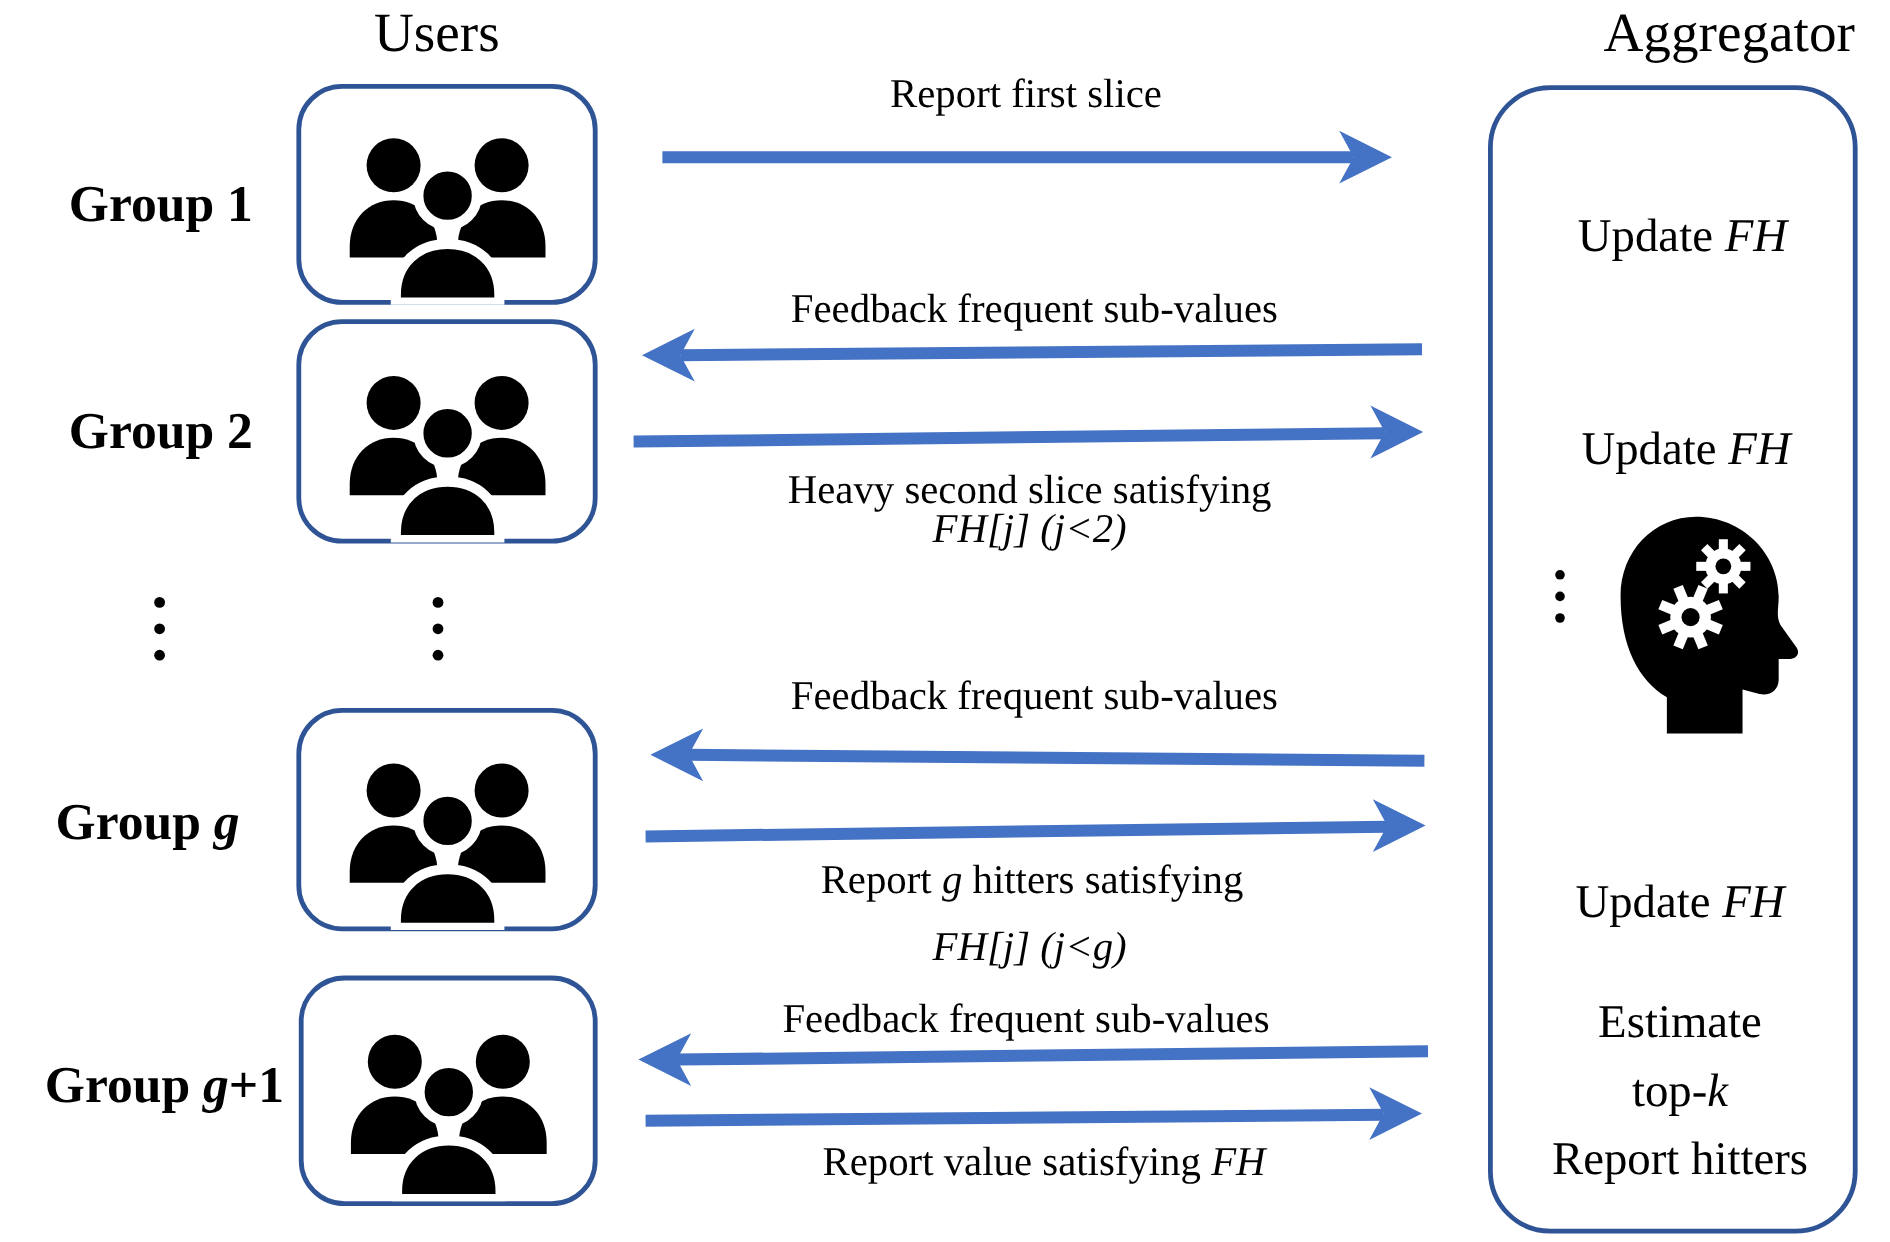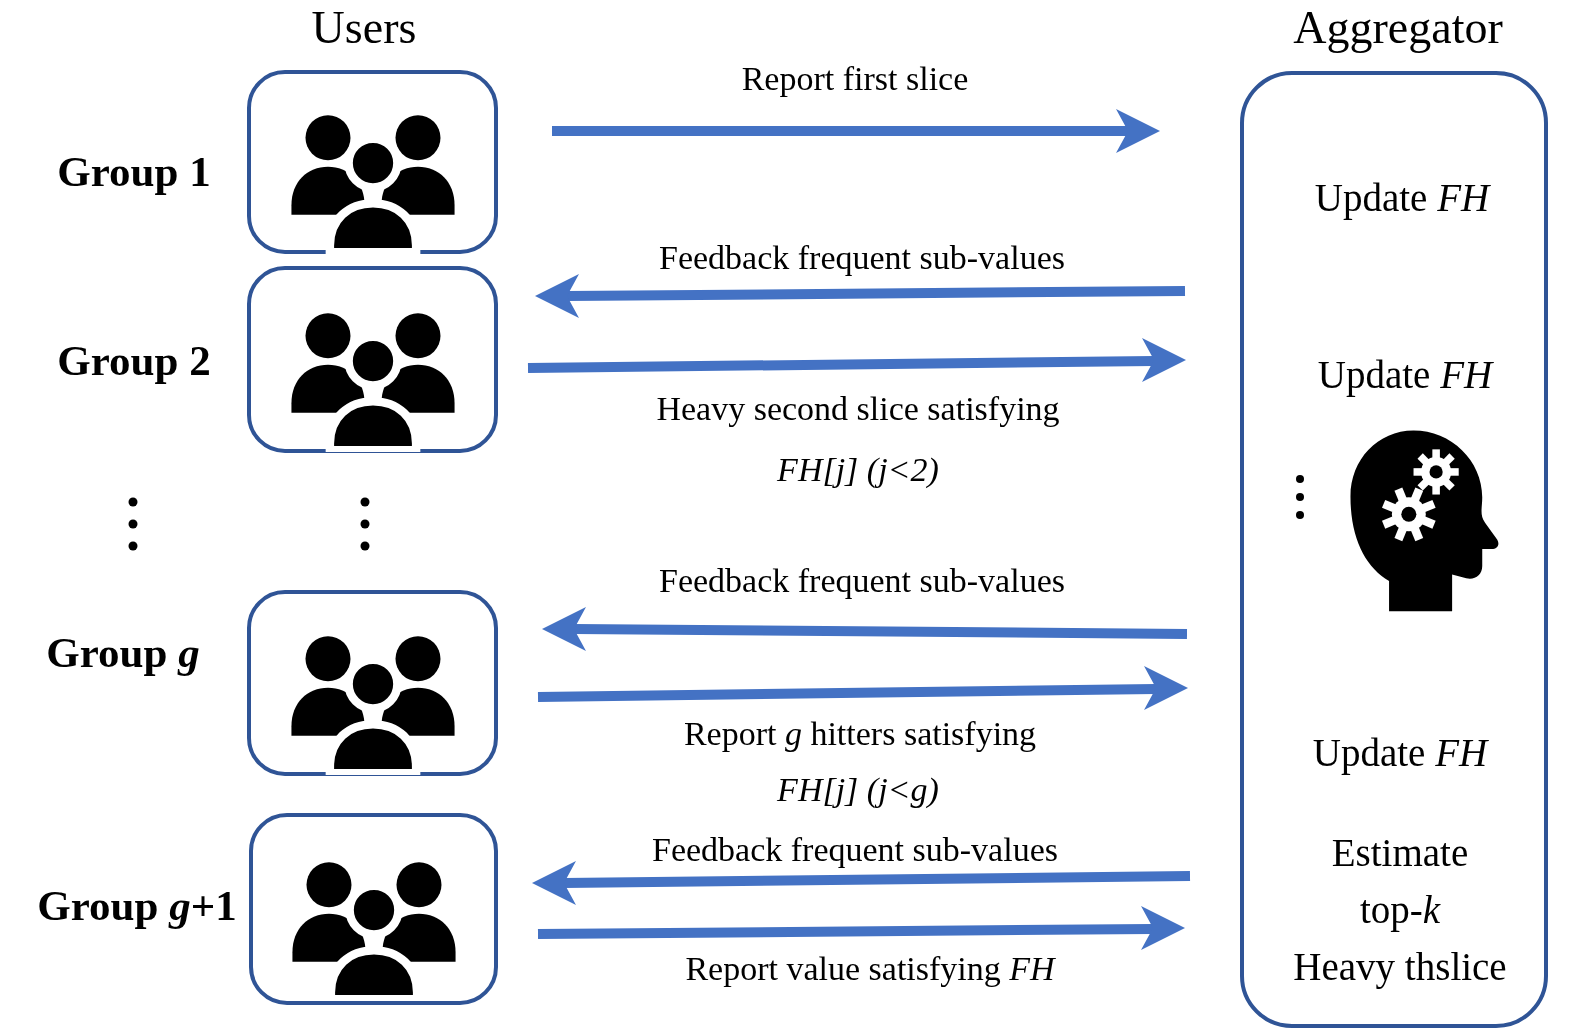--- a/index.html
+++ b/index.html
@@ -56,25 +56,25 @@
         <path d="M13,118 v-10 c0,-25 17,-41 39,-41 c22,0 39,16 39,41 v10 z" fill="var(--icon-black)"></path>
         <circle cx="148" cy="36" r="24" fill="var(--icon-black)"></circle>
         <path d="M109,118 v-10 c0,-25 17,-41 39,-41 c22,0 39,16 39,41 v10 z" fill="var(--icon-black)"></path>
         <circle cx="100" cy="63" r="26" fill="var(--icon-black)" stroke="var(--background)" stroke-width="9"></circle>
         <path d="M54,158 v-7 c0,-28 20,-45 46,-45 c26,0 46,17 46,45 v7 z" fill="var(--icon-black)" stroke="var(--background)" stroke-width="9"></path>
       </g>
     </defs>
   </svg>
 
   <div class="abs ctr title" style="left:364px;top:27px">Users</div>
-  <div class="abs ctr title" style="left:1398px;top:27px">Aggregator</div>
+  <div class="abs ctr title" style="left:1441px;top:27px">Aggregator</div>
 
   <div class="abs ctr grouplabel" style="left:134px;top:171px"><span>Group 1</span></div>
   <div class="abs ctr grouplabel" style="left:134px;top:360px"><span>Group 2</span></div>
-  <div class="abs ctr grouplabel" style="left:123px;top:652px"><span>Group </span><span class="it">g</span></div>
+  <div class="abs ctr grouplabel" style="left:123px;top:686px"><span>Group </span><span class="it">g</span></div>
   <div class="abs ctr grouplabel" style="left:137px;top:905px"><span>Group </span><span class="it">g</span><span>+1</span></div>
 
   <div class="abs groupbox" style="left:247px;top:70px;width:251px;height:184px">
     <svg viewBox="0 0 200 160" style="position:absolute;left:28px;top:30px;width:188px;height:150px">
         <use href="#people-group"></use>
       </svg>
   </div>
   <div class="abs groupbox" style="left:247px;top:266px;width:251px;height:187px">
     <svg viewBox="0 0 200 160" style="position:absolute;left:28px;top:32px;width:188px;height:150px">
         <use href="#people-group"></use>
@@ -139,21 +139,21 @@
         <rect x="66.5" y="66" width="9" height="12" transform="rotate(337.5 71 95)"></rect>
         <circle cx="71" cy="95" r="18"></circle>
       </g>
       <circle cx="71" cy="95" r="8" fill="var(--icon-black)"></circle>
     </g>
   </svg>
 
   <div class="abs ctr aggtext" style="left:1400px;top:752px"><span>Update </span><span class="it">FH</span></div>
   <div class="abs ctr aggtext" style="left:1400px;top:852px"><span>Estimate</span></div>
   <div class="abs ctr aggtext" style="left:1400px;top:909px"><span>top-</span><span class="it">k</span></div>
-  <div class="abs ctr aggtext" style="left:1400px;top:966px"><span>Heavy thslice</span></div>
+  <div class="abs ctr aggtext" style="left:1400px;top:966px"><span>Report hitters</span></div>
 
   <svg class="abs arrow-layer" viewBox="0 0 1575 1035">
     <g>
       <line x1="552" y1="131" x2="1128" y2="131" stroke="var(--arrow-blue)" stroke-width="10"></line>
       <polygon points="1160,131 1116,109 1128,131 1116,153" fill="var(--arrow-blue)"></polygon>
     </g>
     <g>
       <line x1="567" y1="296" x2="1185" y2="291" stroke="var(--arrow-blue)" stroke-width="10"></line>
       <polygon points="535,296 579,274 567,296 579,318" fill="var(--arrow-blue)"></polygon>
     </g>
@@ -175,20 +175,20 @@
     </g>
     <g>
       <line x1="538" y1="934" x2="1153" y2="929" stroke="var(--arrow-blue)" stroke-width="10"></line>
       <polygon points="1185,928 1141,906 1153,928 1141,950" fill="var(--arrow-blue)"></polygon>
     </g>
   </svg>
 
   <div class="abs ctr msg" style="left:855px;top:79px"><span>Report first slice</span></div>
   <div class="abs ctr msg" style="left:862px;top:258px"><span>Feedback frequent sub-values</span></div>
   <div class="abs ctr msg" style="left:858px;top:409px"><span>Heavy second slice satisfying</span></div>
-  <div class="abs ctr msg" style="left:858px;top:470px"><span class="it">FH[j] (j&lt;2)</span></div>
+  <div class="abs ctr msg" style="left:858px;top:442px"><span class="it">FH[j] (j&lt;2)</span></div>
   <div class="abs ctr msg" style="left:862px;top:581px"><span>Feedback frequent sub-values</span></div>
   <div class="abs ctr msg" style="left:860px;top:734px"><span>Report </span><span class="it">g</span><span> hitters satisfying</span></div>
   <div class="abs ctr msg" style="left:858px;top:790px"><span class="it">FH[j] (j&lt;g)</span></div>
   <div class="abs ctr msg" style="left:855px;top:850px"><span>Feedback frequent sub-values</span></div>
   <div class="abs ctr msg" style="left:870px;top:969px"><span>Report value satisfying </span><span class="it">FH</span></div>
 
 </div>
 
 </body></html>

